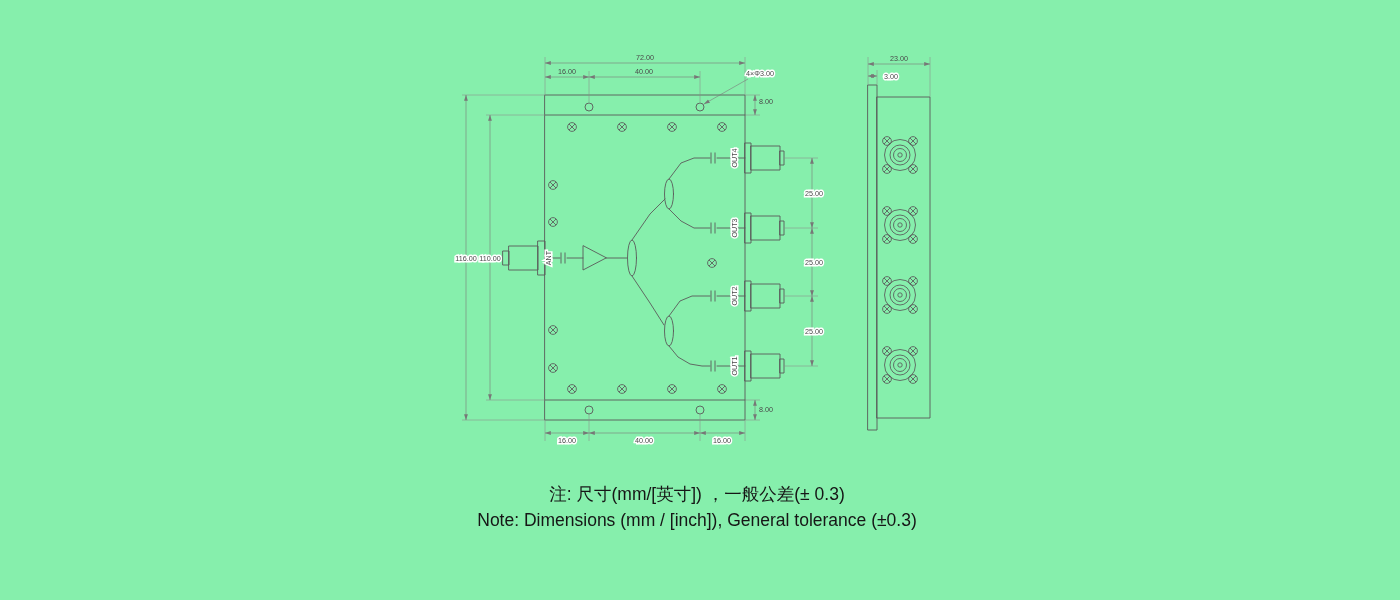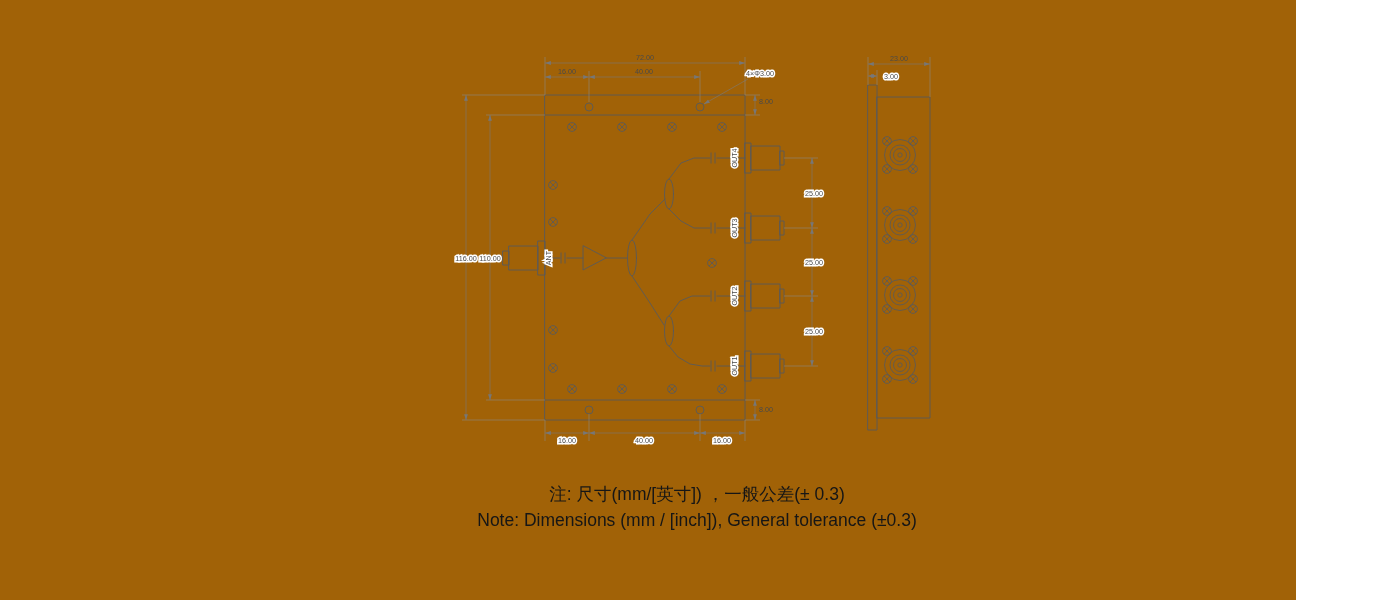--- a/index.html
+++ b/index.html
@@ -1,16 +1,16 @@
 <!DOCTYPE html>
 <html><head>
 <meta charset="utf-8">
 <style>
   html,body{margin:0;padding:0;background:#fff;}
-  .stage{position:relative;width:1296px;height:600px;background:#a16207;overflow:hidden;
+  .stage{position:relative;width:1400px;height:600px;background:#86efac;overflow:hidden;
          font-family:"Liberation Sans",sans-serif;}
   svg{display:block}
   .ln{fill:none;stroke:#5a5a5a;stroke-width:0.9;stroke-linejoin:round;stroke-linecap:round}
   .circ{fill:none;stroke:#5a5a5a;stroke-width:0.9}
   .ext{stroke:#8d8d8d;stroke-width:0.55;fill:none}
   .dim{stroke:#7a7a7a;stroke-width:0.6;fill:none}
   .dimtext{font-family:"Liberation Sans",sans-serif;font-size:7.2px;fill:#4a4a4a}
   .halo{stroke:#ffffff;stroke-width:3px;paint-order:stroke}
   .note{font-family:"Liberation Sans",sans-serif;font-size:17.5px;fill:#161616}
 </style>

